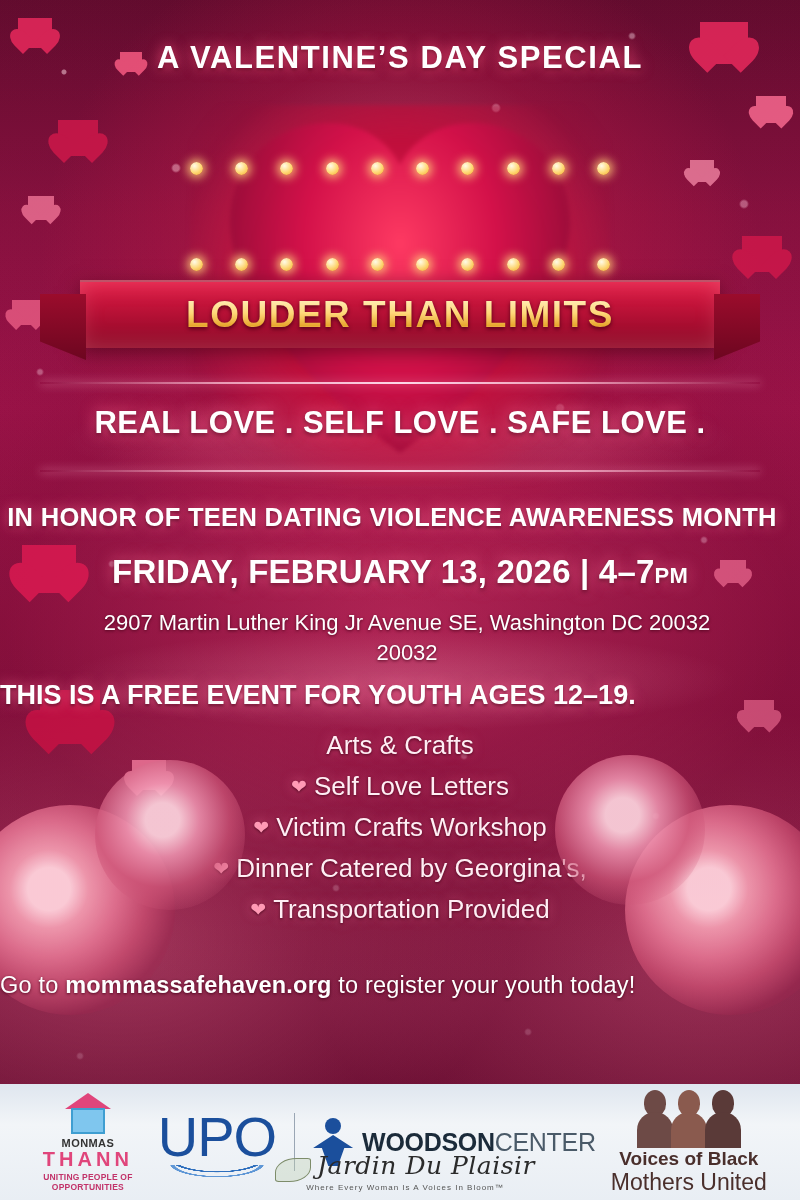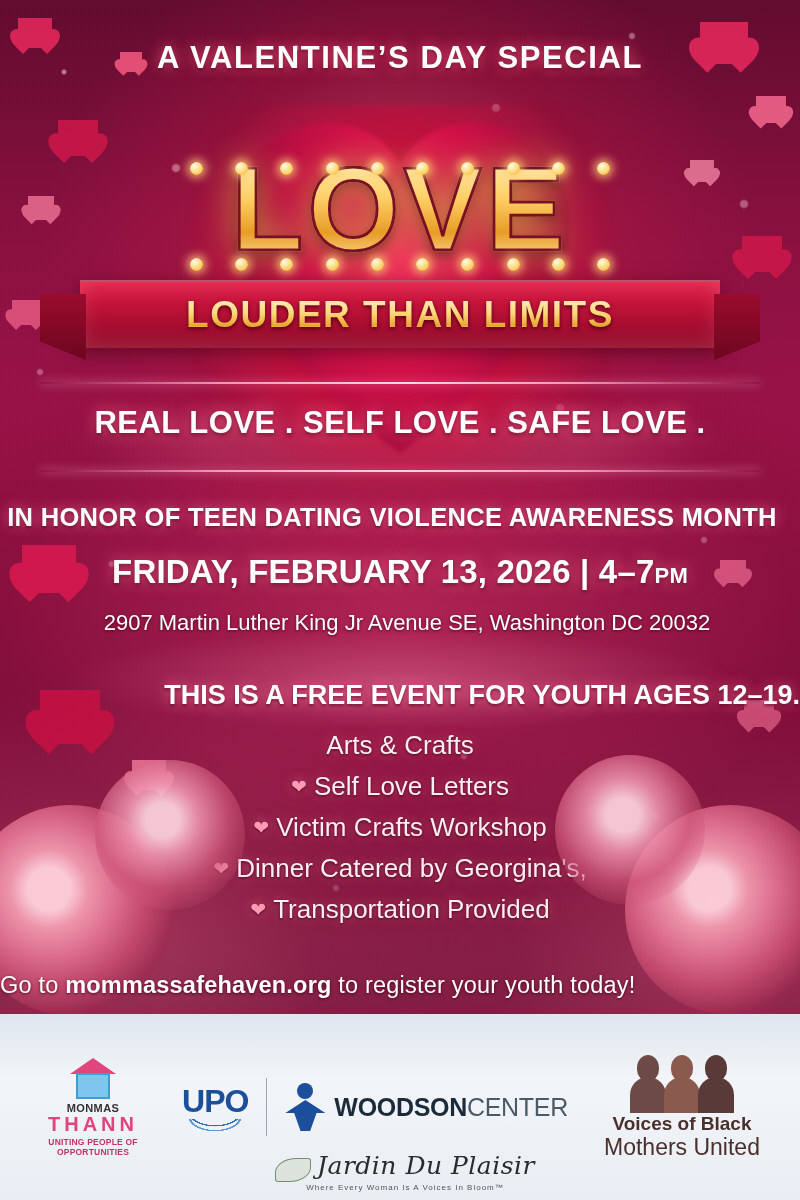--- a/index.html
+++ b/index.html
@@ -229,21 +229,21 @@
     font-size: 22px;
     color: #ffffff;
     line-height: 1.35;
     text-shadow: 0 1px 3px rgba(70,0,25,0.85);
     margin-left: 14px;
   }
   .freeline {
     position: absolute;
     top: 680px;
     left: 0; right: 0;
-    text-align: right;
+    text-align: left;
     font-size: 27px;
     font-weight: 700;
     color: #fff;
     text-shadow: 0 0 14px rgba(255,110,150,0.85), 0 2px 3px rgba(70,0,25,0.8);
   }
 
   .activities {
     position: absolute;
     top: 730px;
     left: 0; right: 0;
@@ -294,21 +294,21 @@
     width: 150px; height: 150px;
     border-radius: 50%;
     background: radial-gradient(circle at 45% 40%, rgba(255,215,225,0.9) 0 14%, rgba(240,150,178,0.85) 30%, rgba(206,85,120,0.7) 55%, rgba(150,30,70,0) 80%);
     pointer-events: none;
   }
 
   
   .sponsors {
     position: absolute;
     left: 0; right: 0; bottom: 0;
-    height: 186px;
+    height: 116px;
     background: linear-gradient(180deg, #dfe6ef 0%, #f2f5f8 35%, #e9eef4 100%);
     display: flex;
     align-items: center;
     justify-content: space-between;
     padding: 0 18px;
     box-sizing: border-box;
   }
   .sp-col { display: flex; align-items: center; }
 
   .monmas { width: 150px; text-align: center; }
@@ -340,21 +340,21 @@
     color: #e0457b;
     line-height: 1.05;
   }
   .monmas .tag {
     font-size: 8.5px; font-weight: 700; color: #c2336a; letter-spacing: 0.2px;
     margin-top: 2px;
   }
 
   .upo { text-align: center; }
   .upo .word {
-    font-size: 32px; font-weight: 700; color: #1b4f9c;
+    font-size: 56px; font-weight: 400; color: #1b4f9c;
     letter-spacing: -1px; line-height: 0.95; margin-top: 7px;
   }
   .upo .waves {
     height: 16px; margin-top: 2px;
     background:
       radial-gradient(ellipse 60% 130% at 50% -40%, transparent 60%, #2f6fbd 61%, #2f6fbd 66%, transparent 67%),
       radial-gradient(ellipse 60% 130% at 50% -10%, transparent 60%, #5f97d6 61%, #5f97d6 66%, transparent 67%);
   }
   .sep-line { width: 1px; height: 58px; background: #9aa6b4; margin: 0 18px; }
 
@@ -443,23 +443,20 @@
   <div class="heart" style="left:132px;top:760px;width:34px;height:30px;background:#ff88a8;opacity:.7"></div>
   <div class="heart" style="left:720px;top:560px;width:26px;height:23px;background:#ff7ba0;opacity:.6"></div>
   <div class="heart" style="left:744px;top:700px;width:30px;height:27px;background:#ff7ba0;opacity:.55"></div>
 
   <div class="center-heart">
     <div class="shape"></div>
   </div>
 
   <div class="top-headline">A VALENTINE’S DAY SPECIAL</div>
 
-  <div class="love-wrap">
-    <div class="love-word">LOVE</div>
-  </div>
   <div class="bulb-row" style="top:162px">
     <span class="bulb"></span>
       <span class="bulb"></span>
       <span class="bulb"></span>
       <span class="bulb"></span>
       <span class="bulb"></span>
       <span class="bulb"></span>
       <span class="bulb"></span>
       <span class="bulb"></span>
       <span class="bulb"></span>
@@ -489,20 +486,21 @@
   <div class="honor">IN HONOR OF TEEN DATING VIOLENCE AWARENESS MONTH</div>
 
   <div class="datebar">
     <div class="d1">
       <span>FRIDAY, FEBRUARY 13, 2026 | 4–7</span><span class="small">PM</span>
     </div>
   </div>
 
   <div class="address">
     <div>2907 Martin Luther King Jr Avenue SE, Washington DC 20032</div>
+    <div>20032</div>
   </div>
 
   <div class="freeline">THIS IS A FREE EVENT FOR YOUTH AGES 12–19.</div>
 
   <div class="activities">
     <ul>
       <li><span>Arts &amp; Crafts</span></li>
       <li><span class="bullet">❤</span><span>Self Love Letters</span></li>
       <li><span class="bullet">❤</span><span>Victim Crafts Workshop</span></li>
       <li><span class="bullet">❤</span><span>Dinner Catered by Georgina's,</span></li>

